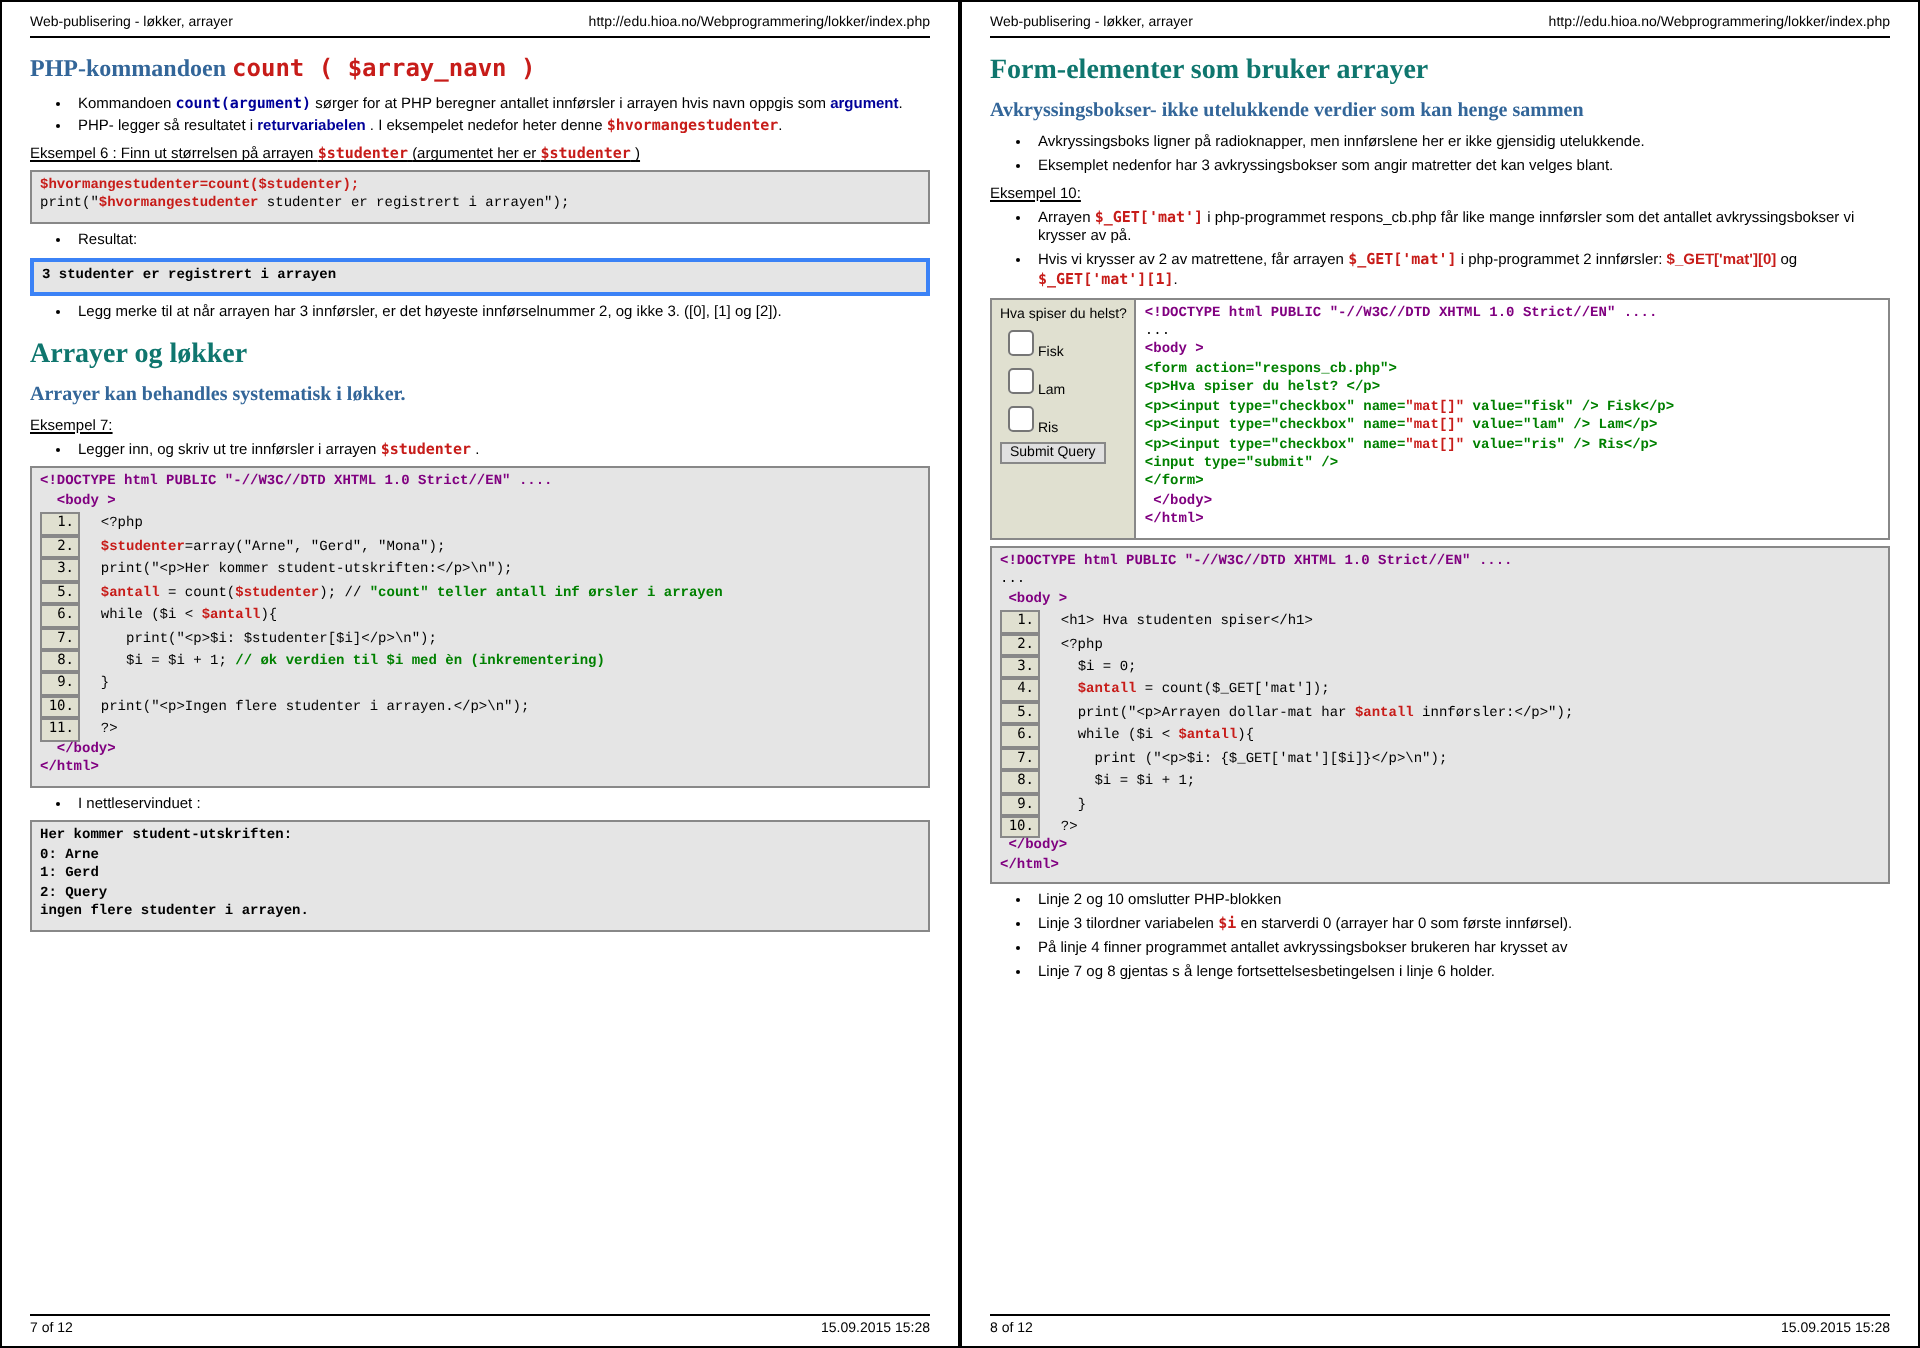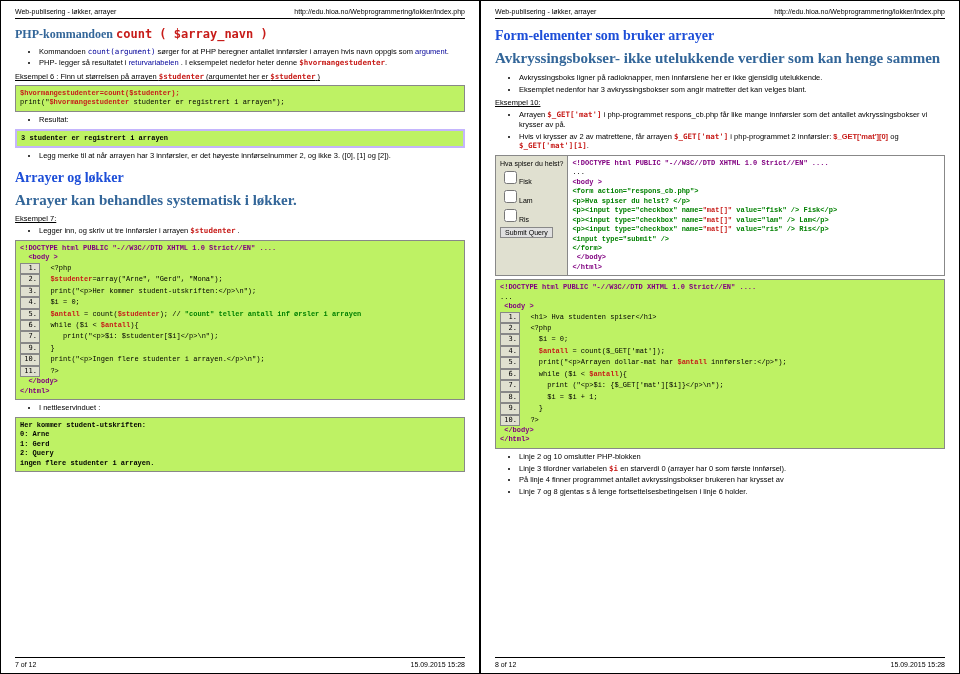--- a/index.html
+++ b/index.html
@@ -42,52 +42,52 @@
     padding-top: 2px;
   }
   h2 {
     font-family: Georgia, serif;
     color: #336699;
     font-size: 12px;
     margin: 6px 0 4px 0;
   }
   h3 {
     font-family: Georgia, serif;
-    color: #1d4ed8;
+    color: #0f766e;
     font-size: 14px;
     margin: 8px 0 4px 0;
   }
   h4 {
     font-family: Georgia, serif;
     color: #336699;
-    font-size: 15px;
+    font-size: 10px;
     margin: 4px 0 4px 0;
   }
   ul {
     margin: 2px 0 4px 0;
     padding-left: 24px;
   }
   li {
     margin: 2px 0;
     font-size: 7.5px;
   }
-  .kw-blue { color: #000099; font-weight: normal; margin-top: 24px; }
+  .kw-blue { color: #000099; font-weight: bold; margin-top: 24px; }
   .kw-red { color: #c71c19; font-weight: bold; }
   .kw-green { color: #008000; font-weight: bold; }
   .kw-purple { color: #800080; font-weight: bold; }
   .codebox {
     border: 1px solid #888;
-    background: #bef264;
+    background: #e5e5e5;
     padding: 3px 4px;
     margin: 3px 0;
     font-family: "Courier New", monospace;
     font-size: 7px;
     line-height: 1.35;
   }
-  .codebox.fat { border: 2px solid #c4b5fd; }
+  .codebox.fat { border: 2px solid #3b82f6; }
   .splitbox {
     display: flex;
     border: 1px solid #888;
     margin: 3px 0;
   }
   .splitbox .left {
     background: #e0e0d0;
     border-right: 1px solid #888;
     padding: 3px 4px;
     font-size: 7px;
@@ -176,24 +176,24 @@
     <span class="kw-red" style="font-family:monospace">$studenter</span>
     <span> .</span>
   </li>
     </ul>
   <div class="codebox">
     <div class="kw-purple">&lt;!DOCTYPE html PUBLIC "-//W3C//DTD XHTML 1.0 Strict//EN" ....</div>
     <div>&nbsp;&nbsp;<span class="kw-purple">&lt;body &gt;</span></div>
     <div><span class="linenum">1.</span>&nbsp;&nbsp;<span>&lt;?php</span></div>
     <div><span class="linenum">2.</span>&nbsp;&nbsp;<span class="kw-red">$studenter</span><span>=array("Arne", "Gerd", "Mona");</span></div>
     <div><span class="linenum">3.</span>&nbsp;&nbsp;<span>print("&lt;p&gt;Her kommer student-utskriften:&lt;/p&gt;\n");</span></div>
-    <div><span class="linenum">4.</span>&nbsp;&nbsp;<span>$i = 0;</span></div>
     <div><span class="linenum">5.</span>&nbsp;&nbsp;<span class="kw-red">$antall</span><span> = count(</span><span class="kw-red">$studenter</span><span>); // </span><span class="kw-green">"count" teller antall inf ørsler i arrayen</span></div>
     <div><span class="linenum">6.</span>&nbsp;&nbsp;<span>while ($i &lt; </span><span class="kw-red">$antall</span><span>){</span></div>
     <div><span class="linenum">7.</span>&nbsp;&nbsp;&nbsp;&nbsp;&nbsp;<span>print("&lt;p&gt;$i: $studenter[$i]&lt;/p&gt;\n");</span></div>
+    <div><span class="linenum">8.</span>&nbsp;&nbsp;&nbsp;&nbsp;&nbsp;<span>$i = $i + 1; </span><span class="kw-green">// øk verdien til $i med èn (inkrementering)</span></div>
     <div><span class="linenum">9.</span>&nbsp;&nbsp;<span>}</span></div>
     <div><span class="linenum">10.</span>&nbsp;&nbsp;<span>print("&lt;p&gt;Ingen flere studenter i arrayen.&lt;/p&gt;\n");</span></div>
     <div><span class="linenum">11.</span>&nbsp;&nbsp;<span>?&gt;</span></div>
     <div>&nbsp;&nbsp;<span class="kw-purple">&lt;/body&gt;</span></div>
     <div class="kw-purple">&lt;/html&gt;</div>
   </div>
   <ul>
       <li>I nettleservinduet :</li>
     </ul>
   <div class="codebox">

